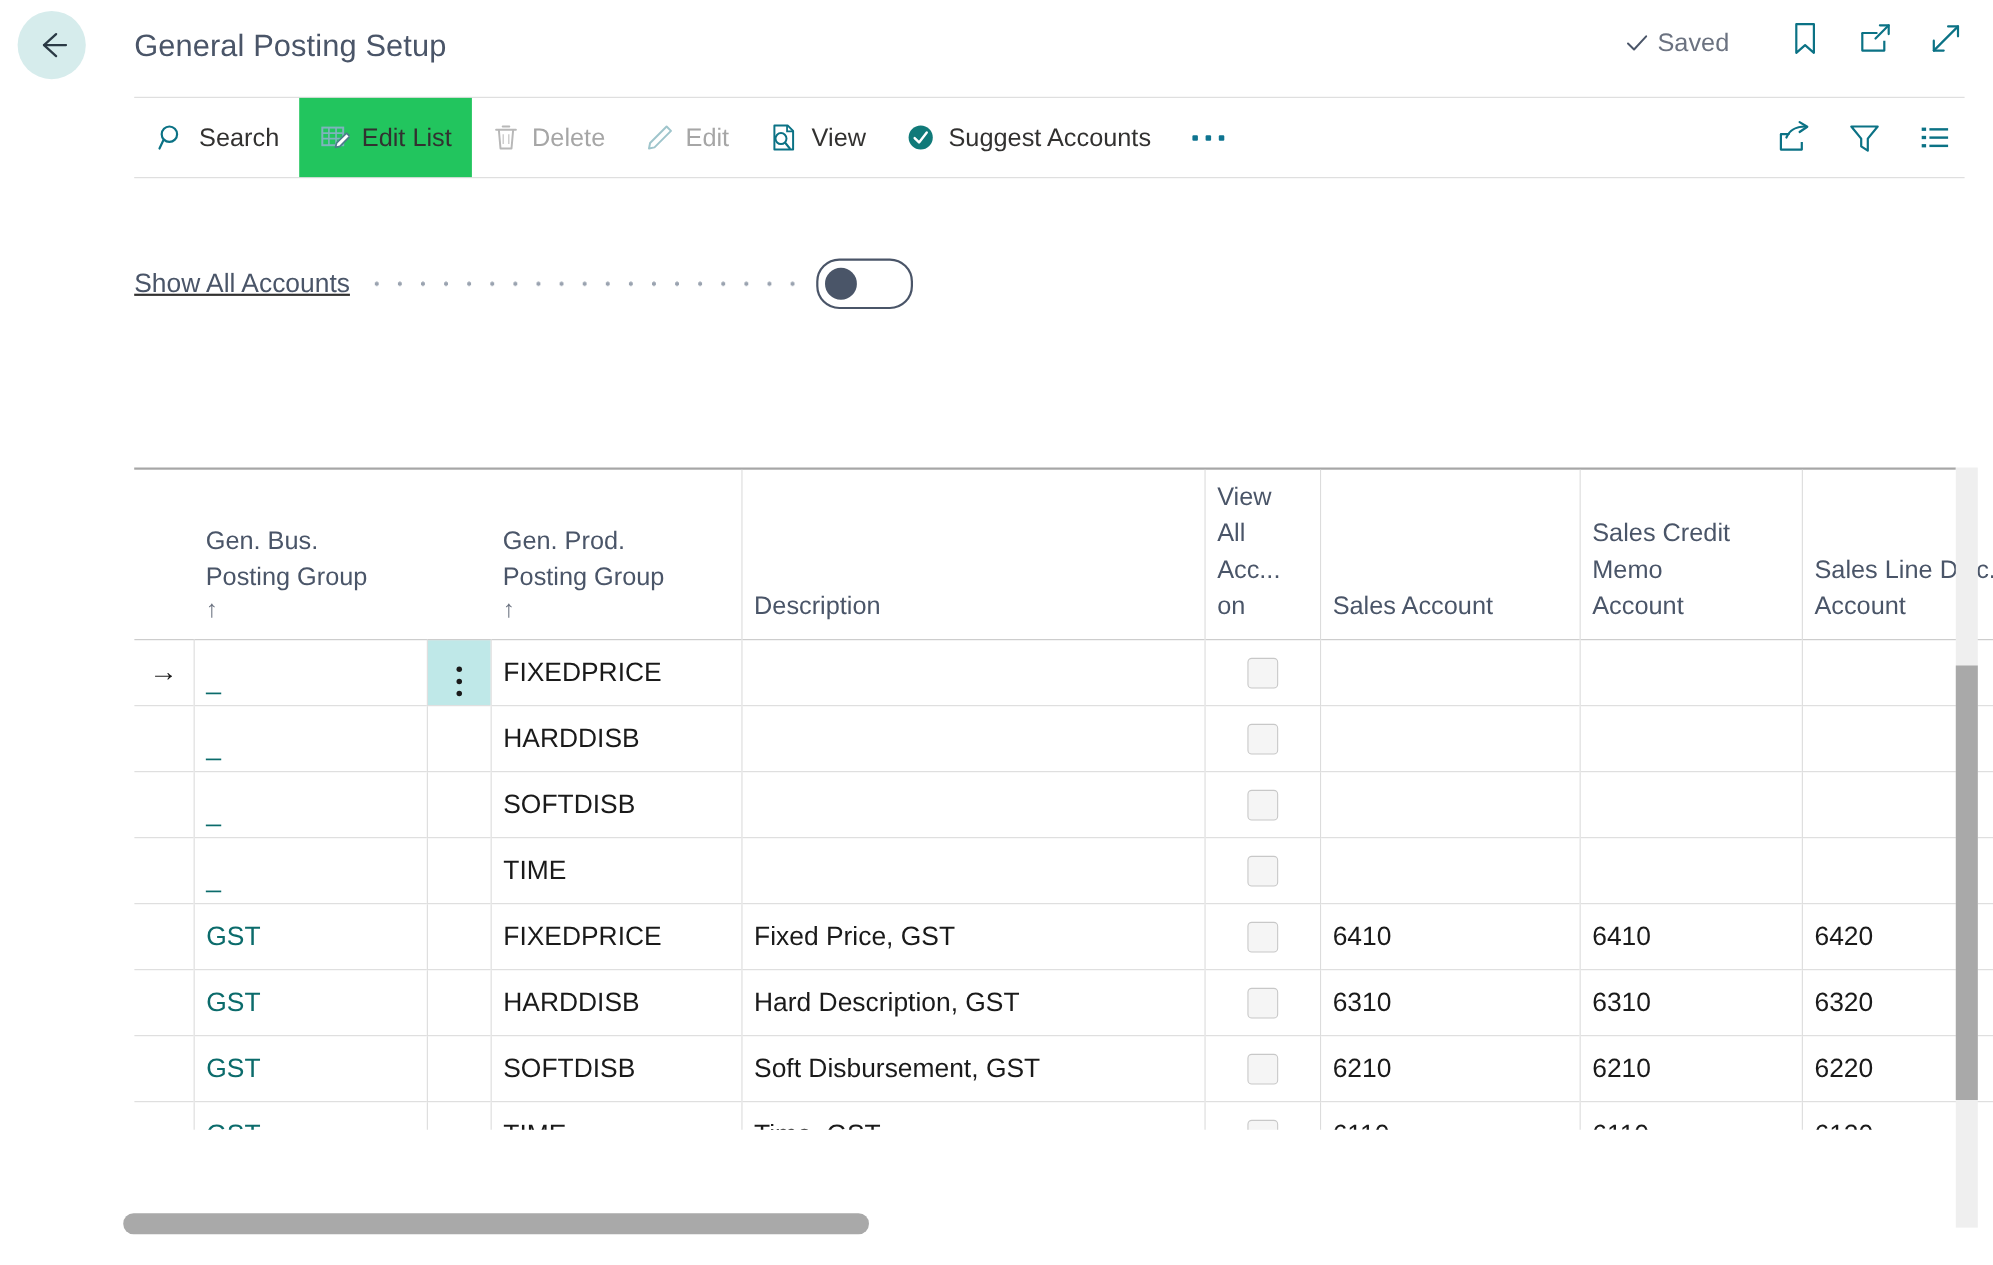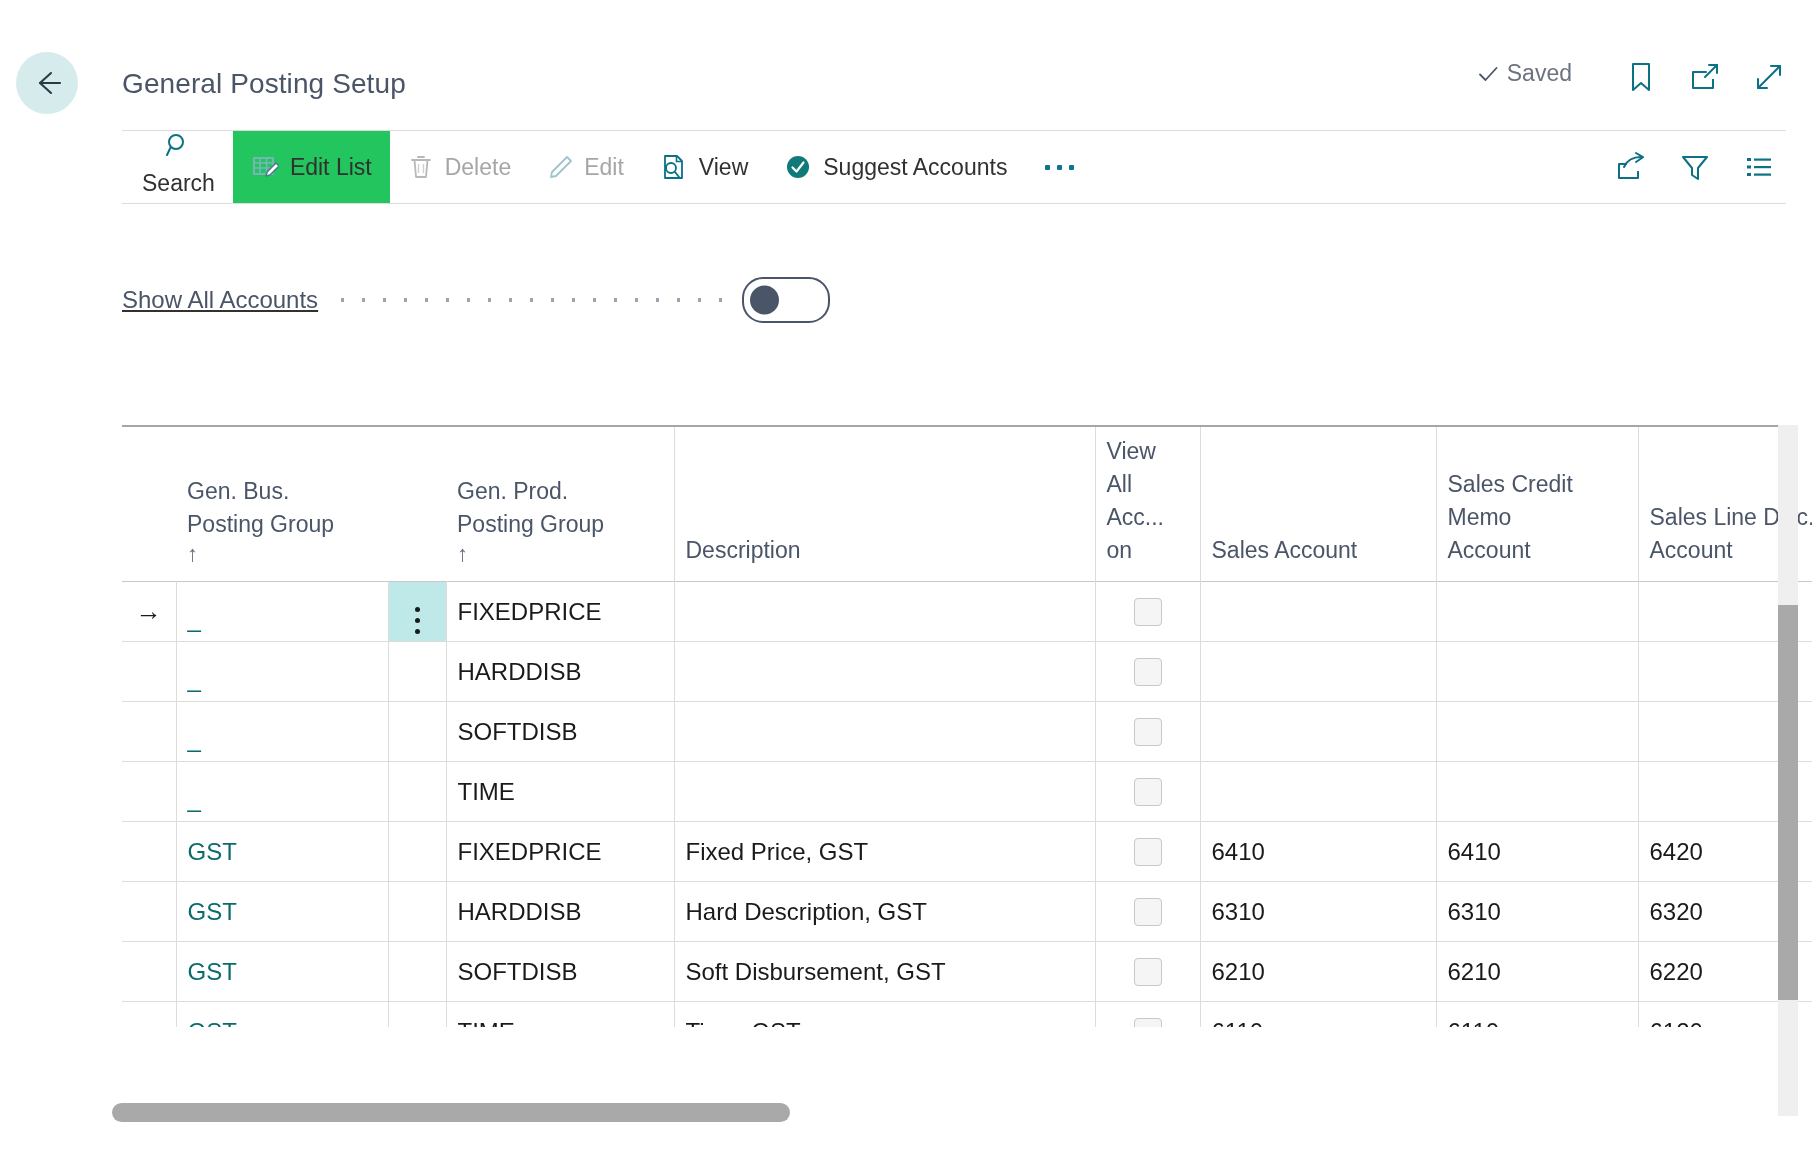--- a/index.html
+++ b/index.html
@@ -15,21 +15,20 @@
     color: #323130;
     -webkit-font-smoothing: antialiased;
   }
 
   
   .page-header {
     position: relative;
     height: 88px;
     display: flex;
     align-items: center;
-    margin-top: 42px;
   }
   .back-button {
     position: absolute;
     left: 16px;
     top: 10px;
     width: 62px;
     height: 62px;
     border-radius: 50%;
     background: #d6ecec;
     display: flex;
@@ -48,21 +47,21 @@
     color: #4a5568;
     letter-spacing: 0.1px;
     white-space: nowrap;
   }
 
   .header-right {
     position: absolute;
     right: 26px;
     top: 18px;
     display: flex;
-    align-items: flex-start;
+    align-items: flex-end;
     gap: 30px;
   }
   .saved-indicator {
     display: flex;
     align-items: center;
     gap: 6px;
     font-size: 23px;
     color: #6b7280;
     margin-right: 22px;
     white-space: nowrap;
@@ -96,21 +95,21 @@
   .tb-item {
     display: flex;
     align-items: center;
     gap: 11px;
     padding: 0 18px;
     font-size: 23px;
     color: #323130;
     cursor: pointer;
     white-space: nowrap;
   }
-  .tb-item.first { padding-left: 20px; flex-direction: column; }
+  .tb-item.first { padding-left: 20px; }
   .tb-item.active { background: #22c55e; }
   .tb-item.disabled { color: #a6a6a6; justify-content: center; }
   .tb-item svg { display:block; flex: none; }
   .tb-ellipsis {
     display: flex;
     align-items: center;
     padding: 0 20px;
     cursor: pointer;
   }
   .dot3 { display:flex; gap:7px; }

